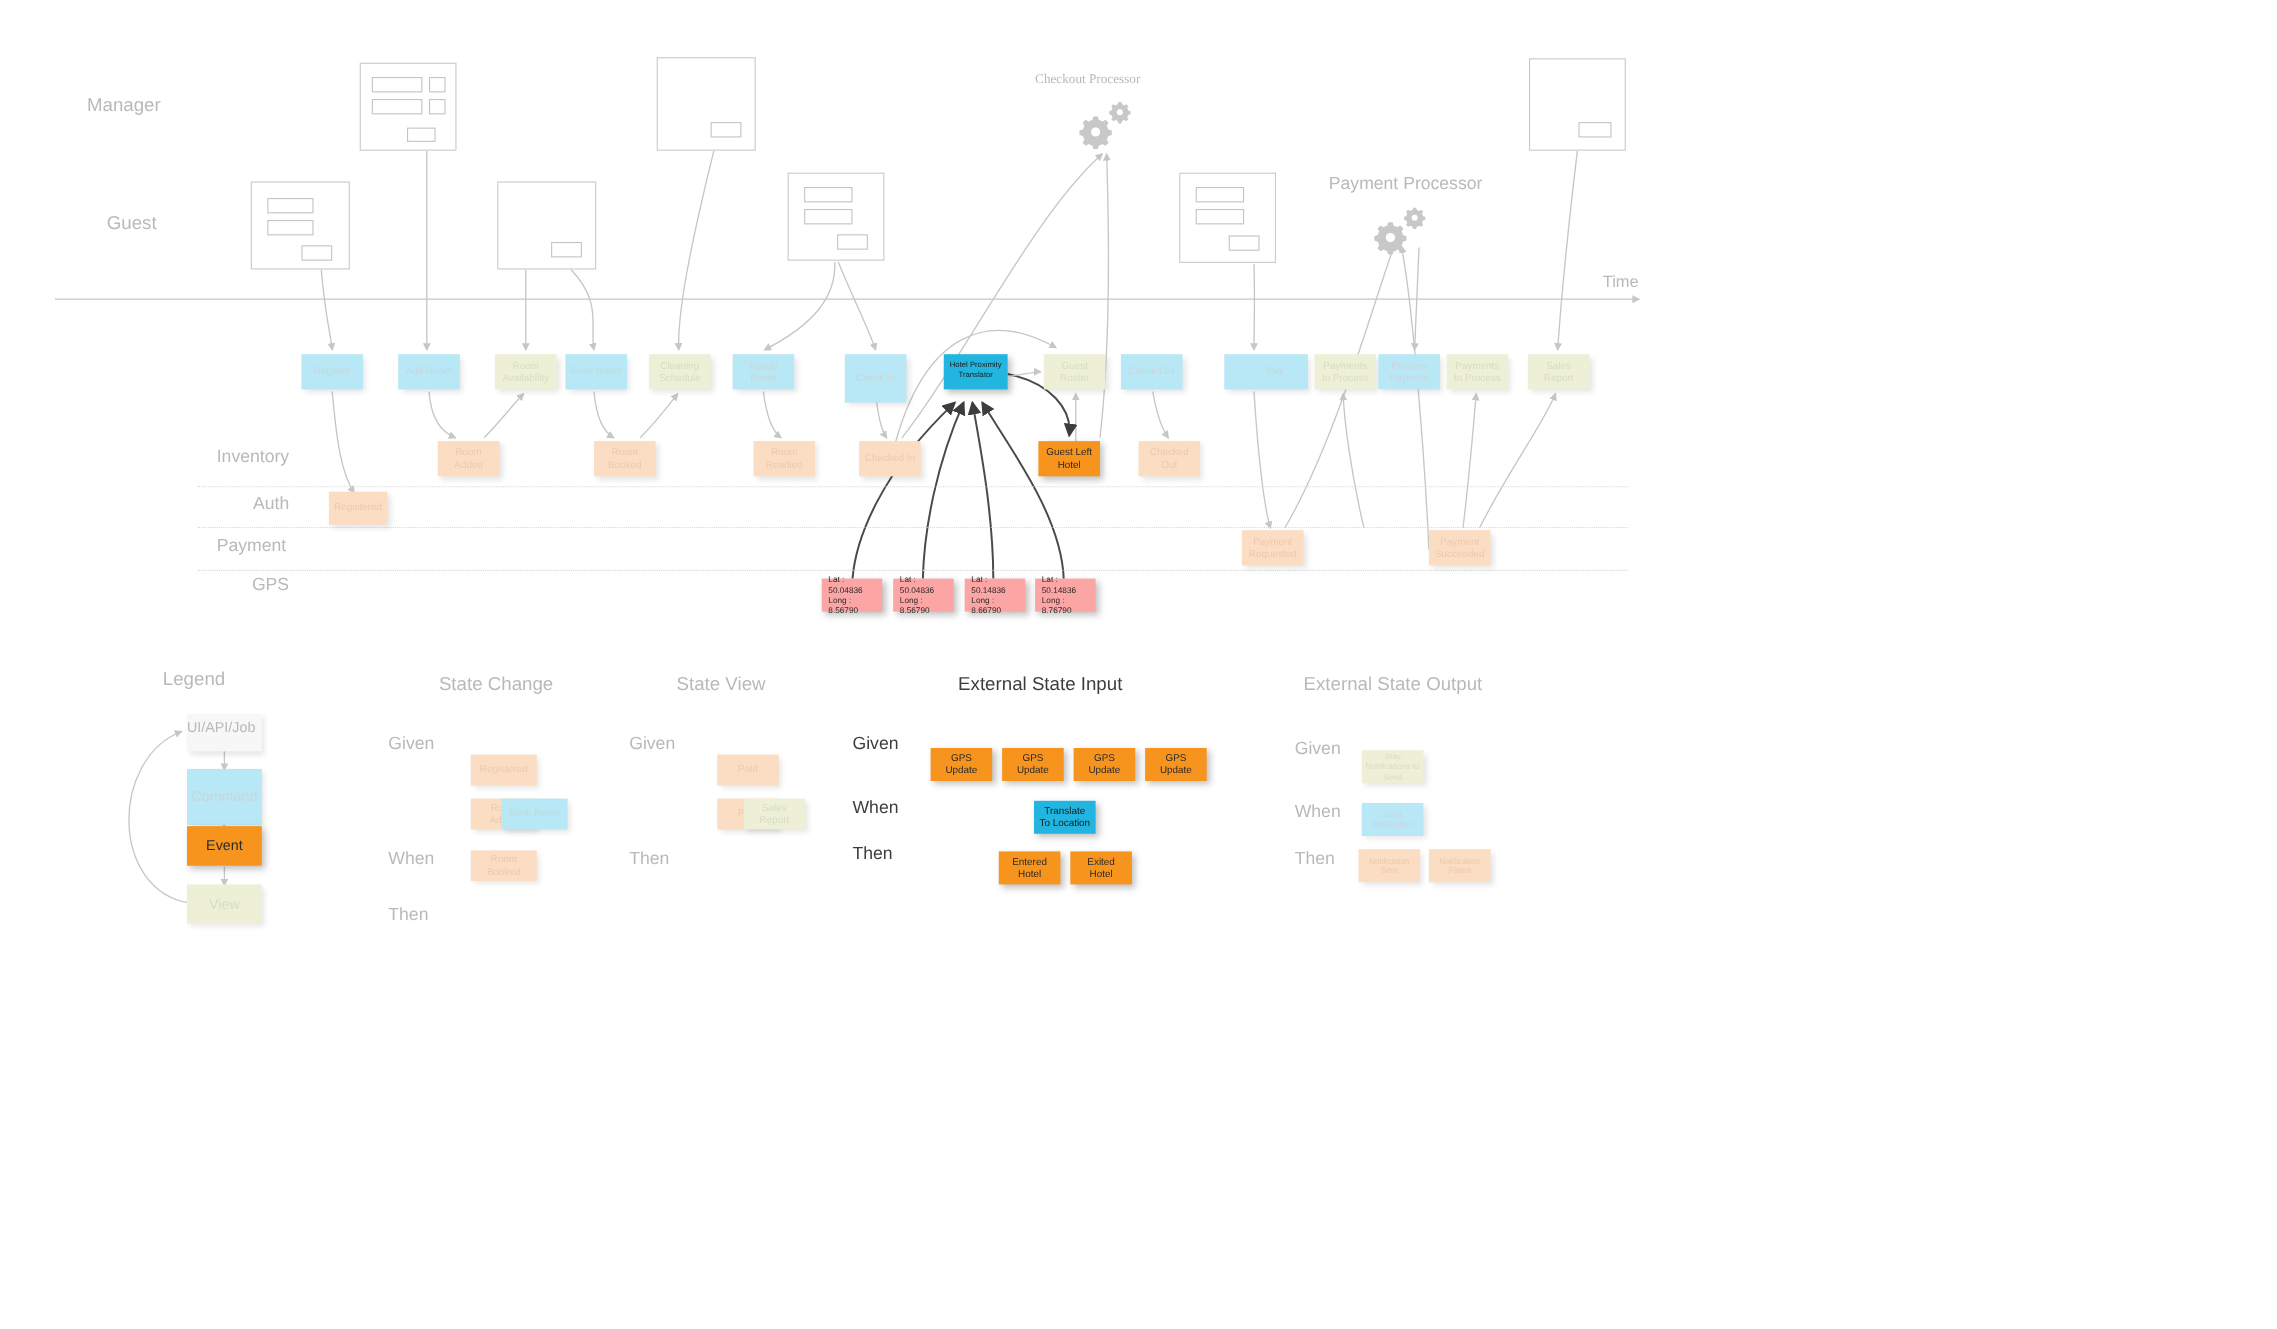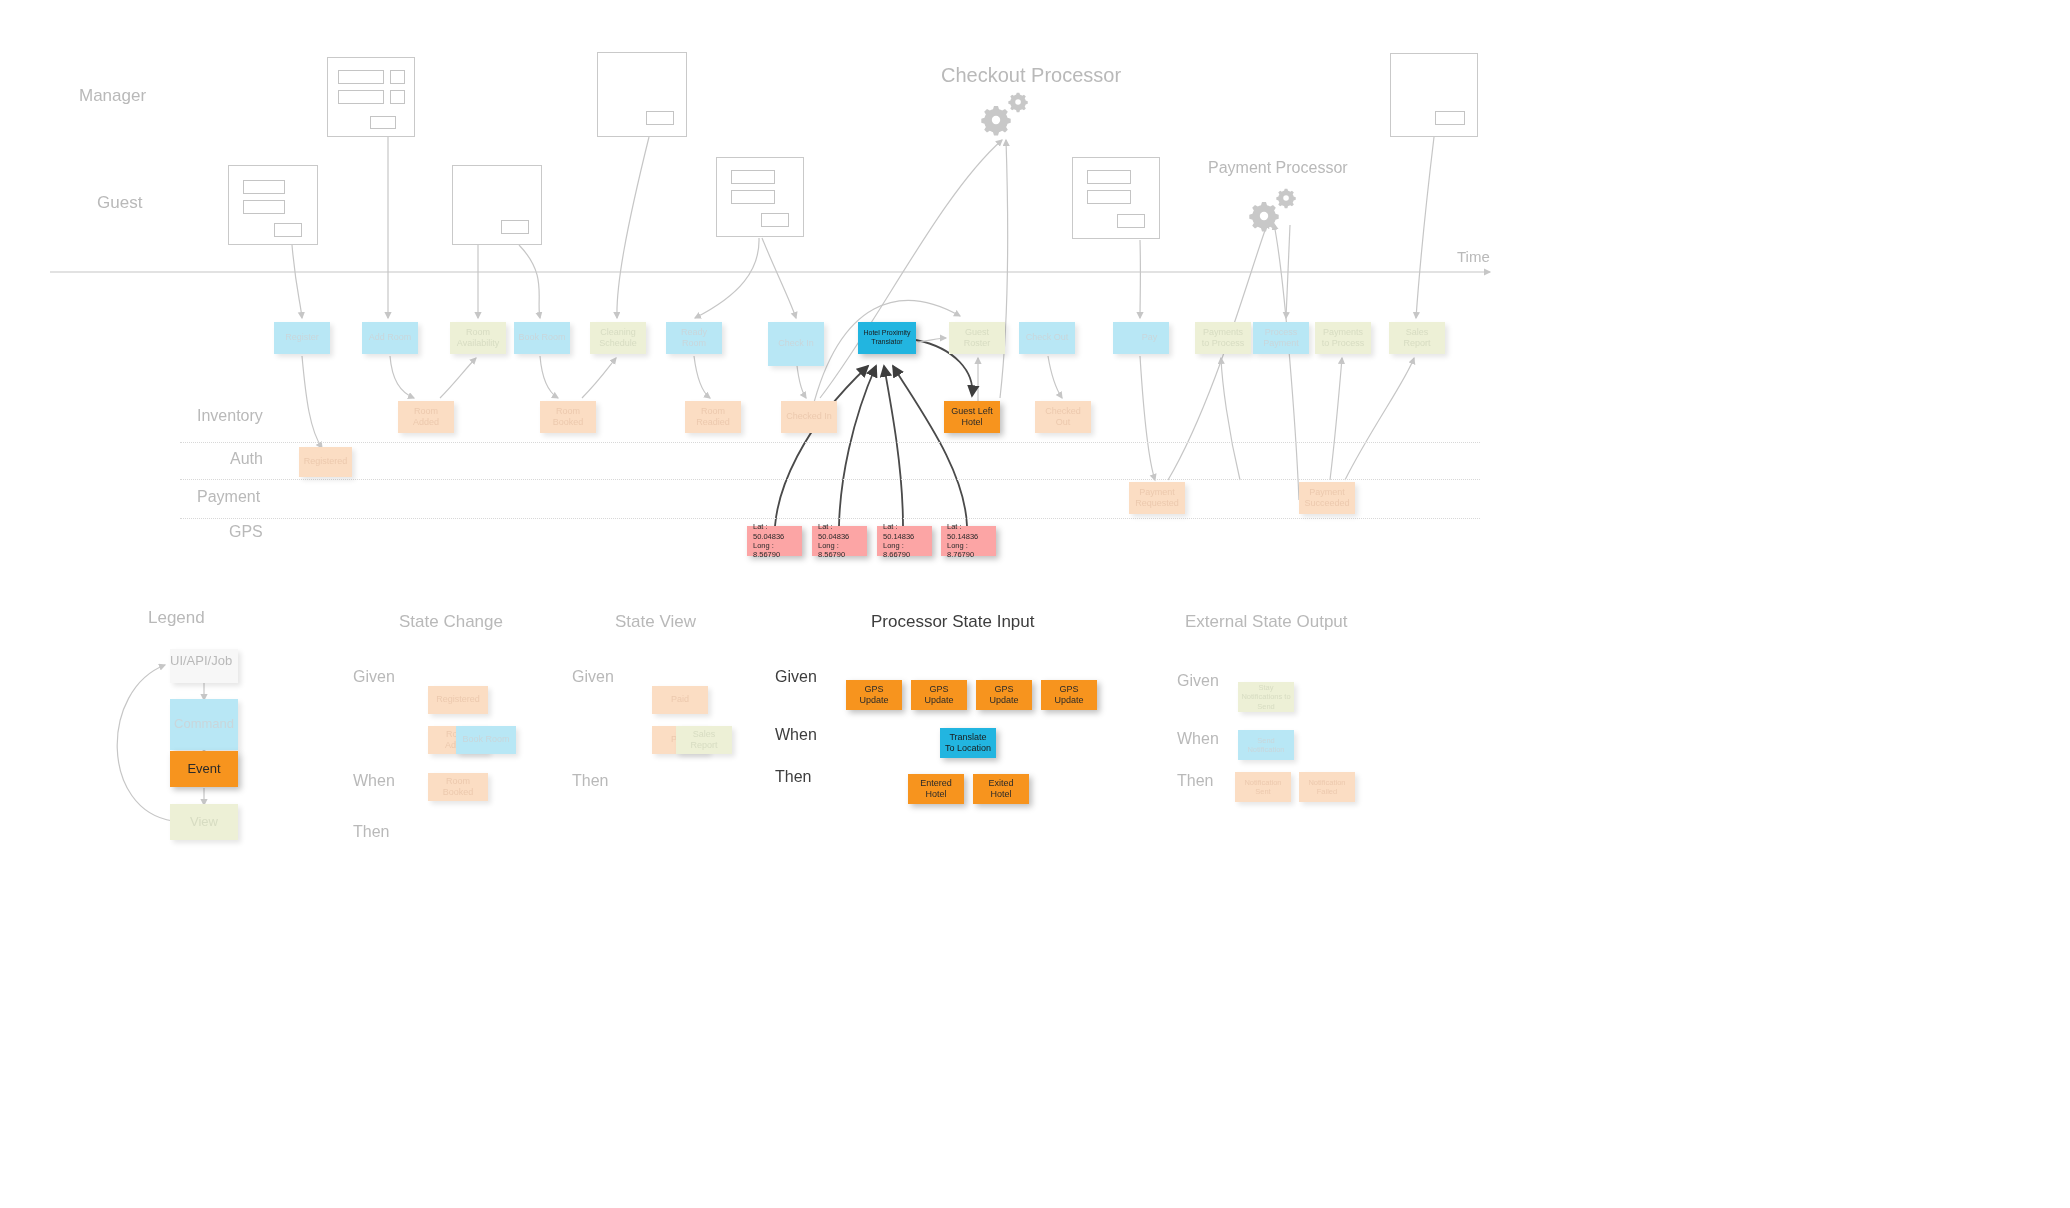--- a/index.html
+++ b/index.html
@@ -169,21 +169,21 @@
     </g>
 
     <path class="flow" d="M173,821 C100,810 100,690 165,665" marker-end="url(#ah)"></path>
     <path class="flow" d="M204,683 L204,700" marker-end="url(#ah)"></path>
     <path class="flow" d="M204,735 L204,752" marker-end="url(#ah)"></path>
     <path class="flow" d="M204,788 L204,805" marker-end="url(#ah)"></path>
   </svg>
 
   <div class="lbl" style="left:79px;  top:86px;  font-size:17px;">Manager</div>
   <div class="lbl" style="left:97px;  top:193px; font-size:17px;">Guest</div>
-  <div class="lbl" style="left:941px; top:64px;  font-size:20px;">Checkout Processor</div>
+  <div class="lbl" style="left:941px; top:64px;  font-size:12px;font-family:Liberation Serif, serif;">Checkout Processor</div>
   <div class="lbl" style="left:1208px;top:159px; font-size:16px;">Payment Processor</div>
   <div class="lbl" style="left:1457px;top:248px; font-size:15px;">Time</div>
 
   <div class="lbl" style="left:197px; top:407px; font-size:16px;">Inventory</div>
   <div class="lbl" style="left:230px; top:450px; font-size:16px;">Auth</div>
   <div class="lbl" style="left:197px; top:488px; font-size:16px;">Payment</div>
   <div class="lbl" style="left:229px; top:523px; font-size:16px;">GPS</div>
 
   <div class="lane-line" style="left:180px; top:442px; width:1300px;"></div>
   <div class="lane-line" style="left:180px; top:479px; width:1300px;"></div>
@@ -236,21 +236,21 @@
       <div class="note view" style="left: 590px; top: 322px; width: 56px; height: 32px; font-size: 9px;">Cleaning
 Schedule</div>
       <div class="note cmd" style="left: 666px; top: 322px; width: 56px; height: 32px; font-size: 9px;">Ready
 Room</div>
       <div class="note cmd" style="left: 768px; top: 322px; width: 56px; height: 44px; font-size: 9px;">Check In</div>
       <div class="note cmd-hi" style="left: 858px; top: 322px; width: 58px; height: 32px; font-size: 7px;">Hotel Proximity
 Translator</div>
       <div class="note view" style="left: 949px; top: 322px; width: 56px; height: 32px; font-size: 9px;">Guest
 Roster</div>
       <div class="note cmd" style="left: 1019px; top: 322px; width: 56px; height: 32px; font-size: 9px;">Check Out</div>
-      <div class="note cmd" style="left: 1113px; top: 322px; width: 56px; height: 32px; font-size: 9px; padding-left: 20px;">Pay</div>
+      <div class="note cmd" style="left: 1113px; top: 322px; width: 76px; height: 32px; font-size: 9px; padding-left: 20px;">Pay</div>
       <div class="note view" style="left: 1195px; top: 322px; width: 56px; height: 32px; font-size: 9px;">Payments
 to Process</div>
       <div class="note cmd" style="left: 1253px; top: 322px; width: 56px; height: 32px; font-size: 9px;">Process
 Payment</div>
       <div class="note view" style="left: 1315px; top: 322px; width: 56px; height: 32px; font-size: 9px;">Payments
 to Process</div>
       <div class="note view" style="left: 1389px; top: 322px; width: 56px; height: 32px; font-size: 9px;">Sales
 Report</div>
     </div>
   <div id="layer-inventory-events">
@@ -306,21 +306,21 @@
       <div class="lbl" style="left: 353px; top: 823px; font-size: 16px;">Then</div>
       <div class="note evt" style="left: 428px; top: 773px; width: 60px; height: 28px; font-size: 9px;">Room
 Booked</div>
       <div class="lbl" style="left: 615px; top: 612px; font-size: 17px;">State View</div>
       <div class="lbl" style="left: 572px; top: 668px; font-size: 16px;">Given</div>
       <div class="note evt" style="left: 652px; top: 686px; width: 56px; height: 28px; font-size: 9px;">Paid</div>
       <div class="note evt" style="left: 652px; top: 726px; width: 56px; height: 28px; font-size: 9px;">Paid</div>
       <div class="lbl" style="left: 572px; top: 772px; font-size: 16px;">Then</div>
       <div class="note view" style="left: 676px; top: 726px; width: 56px; height: 28px; font-size: 9px;">Sales
 Report</div>
-      <div class="lbl darker" style="left: 871px; top: 612px; font-size: 17px;">Processor State Input</div>
+      <div class="lbl darker" style="left: 871px; top: 612px; font-size: 17px;">External State Input</div>
       <div class="lbl darker" style="left: 775px; top: 668px; font-size: 16px;">Given</div>
       <div class="note evt-hi" style="left: 846px; top: 680px; width: 56px; height: 30px; font-size: 9px;">GPS
 Update</div>
       <div class="note evt-hi" style="left: 911px; top: 680px; width: 56px; height: 30px; font-size: 9px;">GPS
 Update</div>
       <div class="note evt-hi" style="left: 976px; top: 680px; width: 56px; height: 30px; font-size: 9px;">GPS
 Update</div>
       <div class="note evt-hi" style="left: 1041px; top: 680px; width: 56px; height: 30px; font-size: 9px;">GPS
 Update</div>
       <div class="lbl darker" style="left: 775px; top: 726px; font-size: 16px;">When</div>

